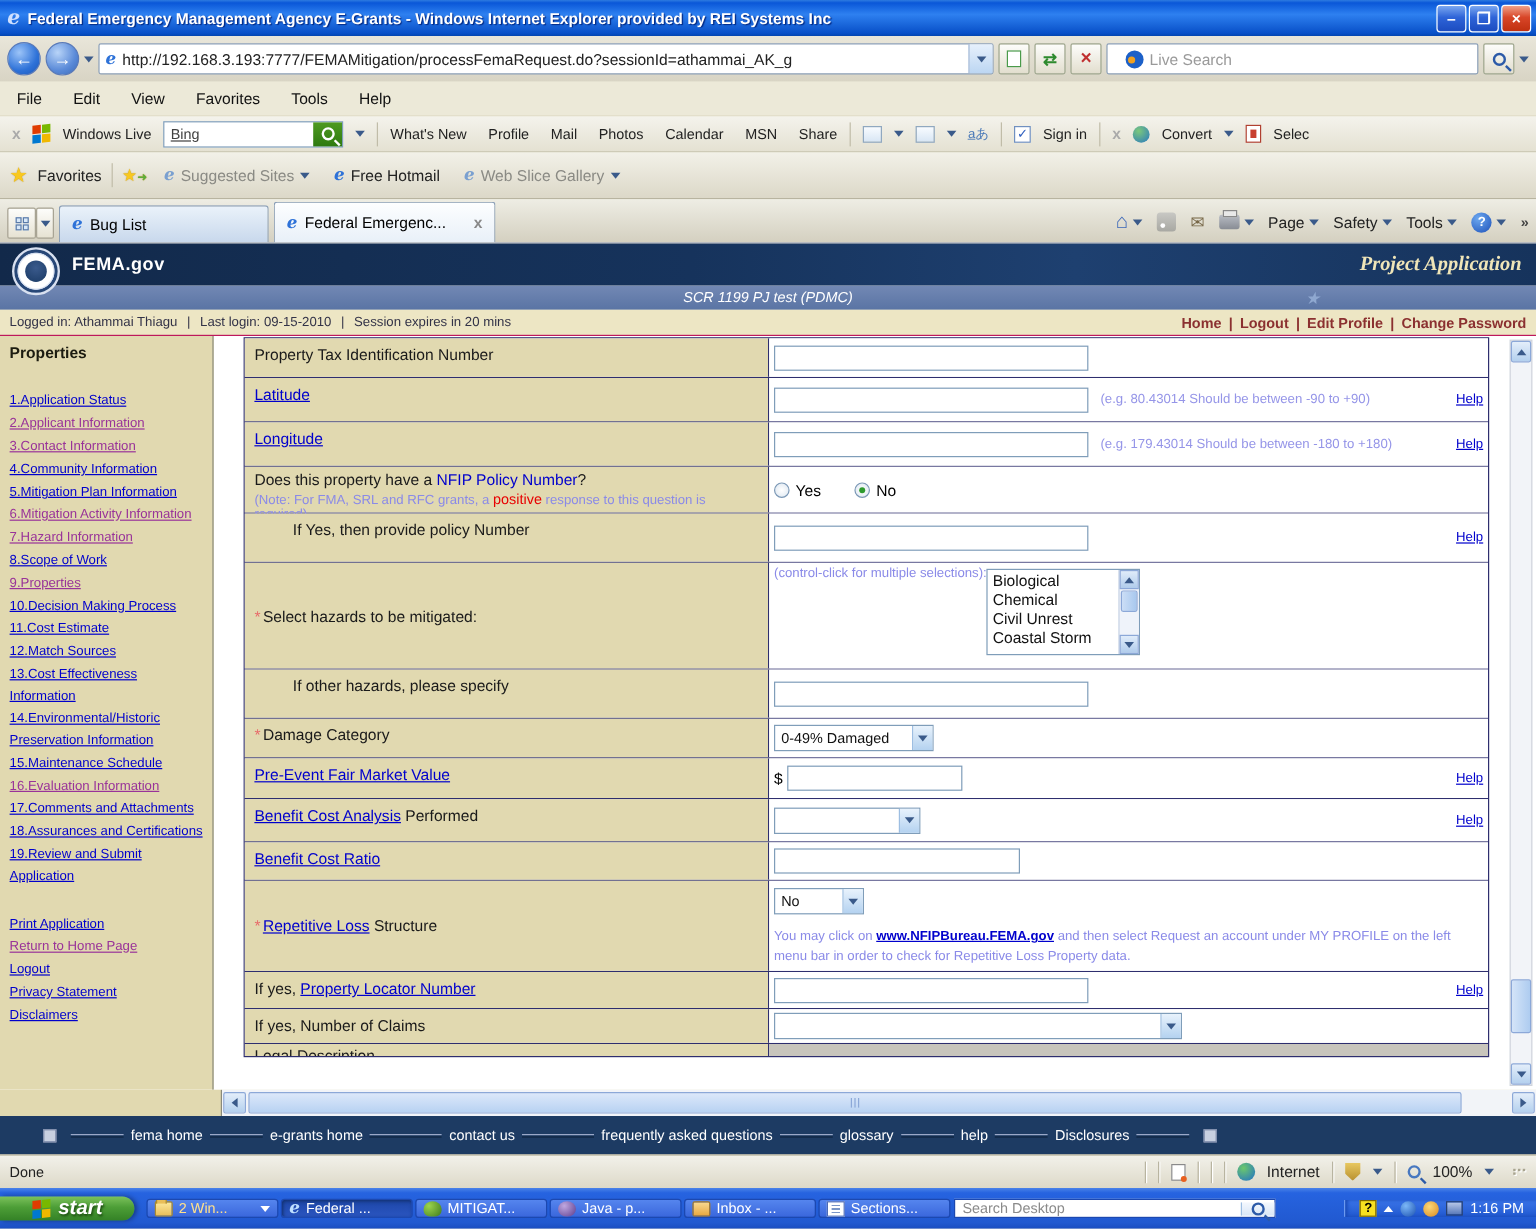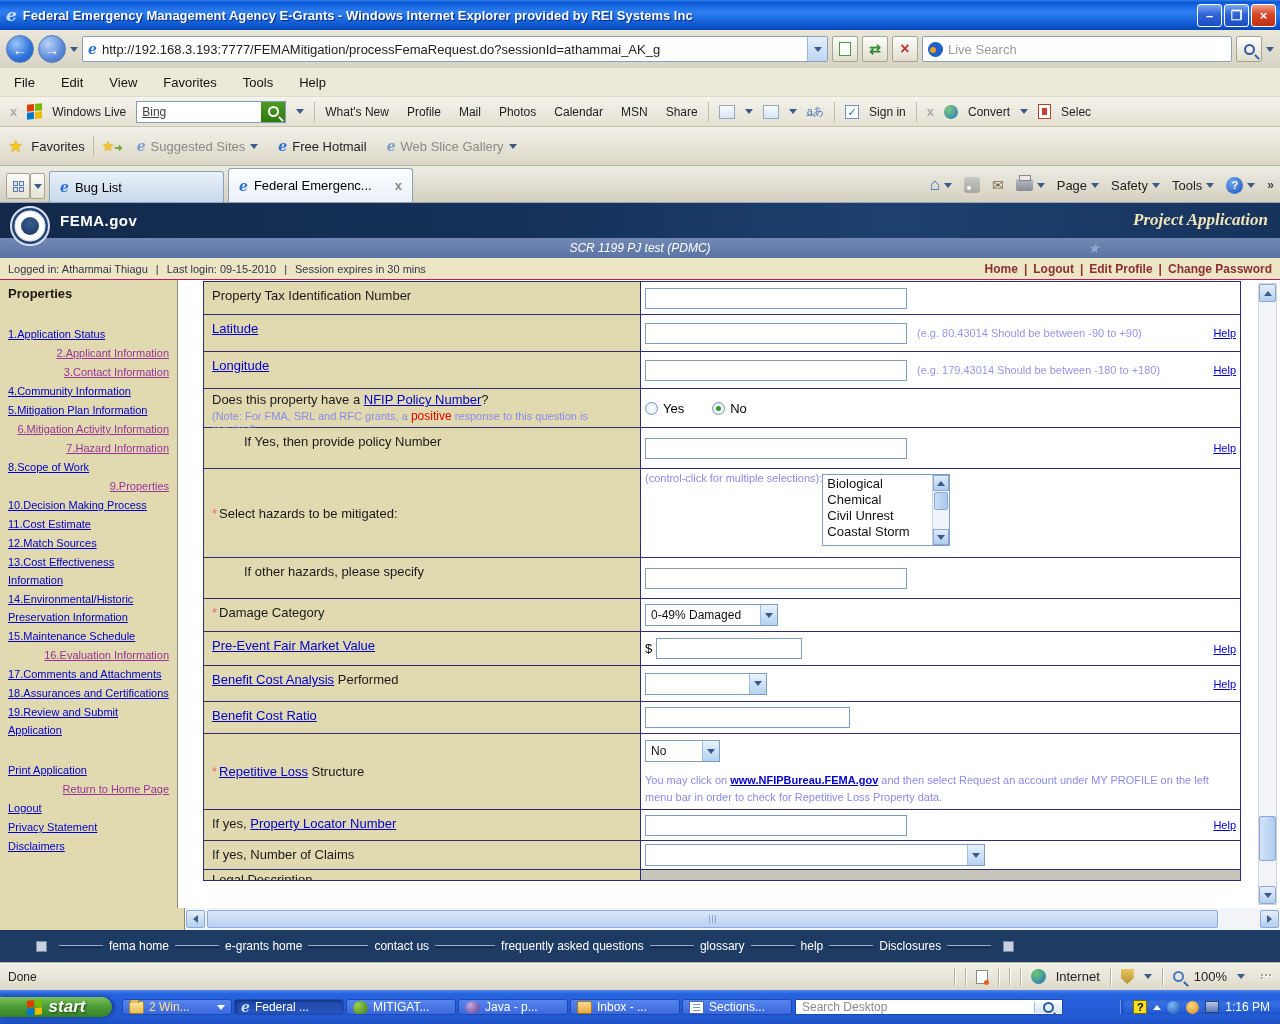--- a/index.html
+++ b/index.html
@@ -27,21 +27,21 @@
   .drop7 { width:0; height:0; border-left:4px solid transparent; border-right:4px solid transparent; border-top:5px solid #3A5A8A; }
   .addrfield { flex:1; height:26px; background:#fff; border:1px solid #8CA0B8; border-radius:2px;
     display:flex; align-items:center; padding:0 0 0 5px; gap:5px; }
   .addrfield .url { flex:1; font-size:13px; color:#222; white-space:nowrap; overflow:hidden; }
   .addrdrop { width:20px; height:24px; background:linear-gradient(#E6F0FC,#BCD6F2); border-left:1px solid #9AB4D4;
     display:flex; align-items:center; justify-content:center; }
   .sqbtn { width:26px; height:26px; border:1px solid #A0A890; border-radius:2px; background:linear-gradient(#FDFDFB,#E2DECE);
     display:flex; align-items:center; justify-content:center; }
   .stop-x { color:#C03030; font-weight:bold; font-size:16px; }
   .livebox { width:310px; height:26px; background:#fff; border:1px solid #8CA0B8; border-radius:2px;
-    display:flex; align-items:center; padding:0 5px; gap:5px; }
+    display:flex; align-items:center; padding:0 15px; gap:5px; }
   .livebox .ph { color:#9A9A9A; font-size:13px; }
   .bing { width:15px; height:15px; border-radius:50%; background:#1C60C8; position:relative; }
   .bing::after { content:""; position:absolute; left:2px; top:5px; width:6px; height:6px; border-radius:50%; background:#F0A020; }
   .mag { width:11px; height:11px; border:2px solid #2C5AA8; border-radius:50%; position:relative; }
   .mag::after { content:""; position:absolute; width:6px; height:2px; background:#2C5AA8; transform:rotate(45deg); left:8px; top:10px; }
 
   
   .menubar { height:29px; background:#ECE9D8; display:flex; align-items:center; gap:26px; padding:0 14px; border-bottom:1px solid #E0DCC8; font-size:13px; color:#111; }
 
   
@@ -101,21 +101,21 @@
   
   .sessionbar { height:22px; background:#EDE6C4; border-bottom:1px solid #be185d; display:flex; align-items:center; padding:0 8px; font-size:11px; color:#333348; }
   .sessionbar .lks { margin-left:auto; display:flex; gap:6px; align-items:center; font-weight:bold; color:#8B3030; font-size:12px; }
   .sessionbar .lks .bar { color:#8B3030; }
 
   
   .content { height:628px; position:relative; background:#fff; }
   .sidebar { position:absolute; left:0; top:0; width:178px; height:628px; background:#E1D9B0; border-right:1px solid #8A8A7A; padding:6px 8px; overflow:hidden; }
   .sidebar h2 { font-size:13px; color:#1C1C10; margin-bottom:24px; }
   .snav a, .sfoot a { display:block; font-size:11px; line-height:18px; text-decoration:underline; color:#0000CC; margin-bottom:1px; }
-  .snav a.v, .sfoot a.v { color:#993399;text-align:right; }
+  .snav a.v, .sfoot a.v { color:#993399; }
   .sfoot { margin-top:22px; }
 
   
   .formtable { position:absolute; left:203px; top:1px; width:1038px; border:1px solid #2E2E6E; background:#fff; }
   .frow { display:flex; border-bottom:1px solid #2E2E6E; }
   .frow:last-child { border-bottom:none; }
   .lcell { width:437px; background:#E1D9B0; border-right:1px solid #2E2E6E; padding:6px 8px; font-size:13px; color:#1A1A1A; }
   .vcell { flex:1; background:#fff; display:flex; align-items:center; padding:4px 4px; position:relative; }
   .lcell a { color:#0000CC; }
   .lcell .ind { padding-left:32px; display:block; }
@@ -385,21 +385,21 @@
   <div class="subband">
     <span>SCR 1199 PJ test (PDMC)</span>
     <span class="star2">★</span>
   </div>
 
   <div class="sessionbar">
     <span>Logged in: Athammai Thiagu</span>
     <span style="margin:0 8px">|</span>
     <span>Last login: 09-15-2010</span>
     <span style="margin:0 8px">|</span>
-    <span>Session expires in 30 mins</span>
+    <span>Session expires in 20 mins</span>
     <span class="lks">
       <a style="color:#8B3030;text-decoration:none">Home</a>
         <span class="bar">|</span>
       <a style="color:#8B3030;text-decoration:none">Logout</a>
         <span class="bar">|</span>
       <a style="color:#8B3030;text-decoration:none">Edit Profile</a>
         <span class="bar">|</span>
       <a style="color:#8B3030;text-decoration:none">Change Password</a>
     </span>
   </div>
@@ -460,21 +460,21 @@
         <div class="lcell"><a style="text-decoration:underline">Longitude</a></div>
         <div class="vcell">
           <input class="txt" style="">
           <span class="hint">(e.g. 179.43014 Should be between -180 to +180)</span>
           <a class="helplink">Help</a>
         </div>
       </div>
 
       <div class="frow" style="height:39px">
         <div class="lcell" style="padding-top:3px">
-          <span>Does this property have a </span><a style="text-decoration:underline">NFIP Policy Number</a><span>?</span>
+          <span>Does this property have a </span><a style="">NFIP Policy Number</a><span>?</span>
           <div class="note"><span>(Note: For FMA, SRL and RFC grants, a </span><span class="pos">positive</span><span> response to this question is required)</span></div>
         </div>
         <div class="vcell">
           <span class="rlabel">
               <span class="radio"></span>
               <span>Yes</span>
             </span>
           <span class="rlabel">
               <span class="radio on"></span>
               <span>No</span>

